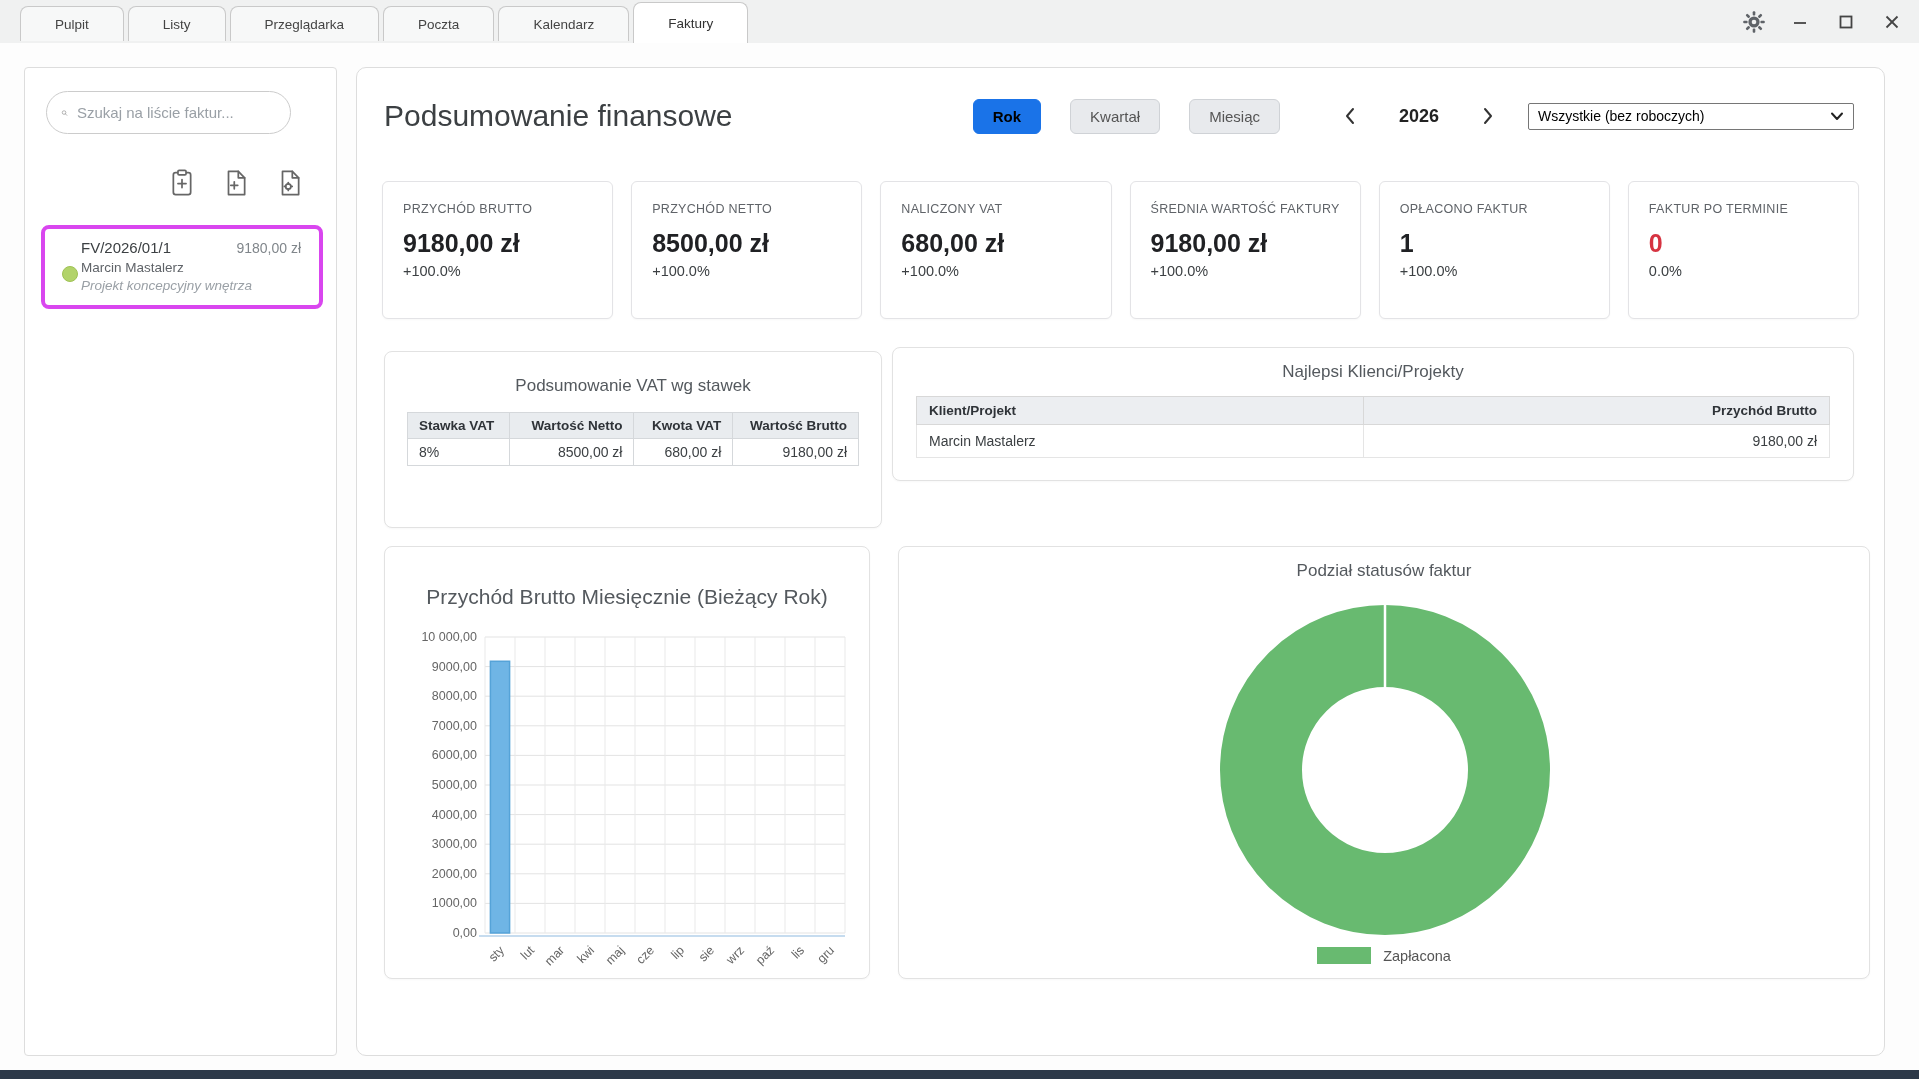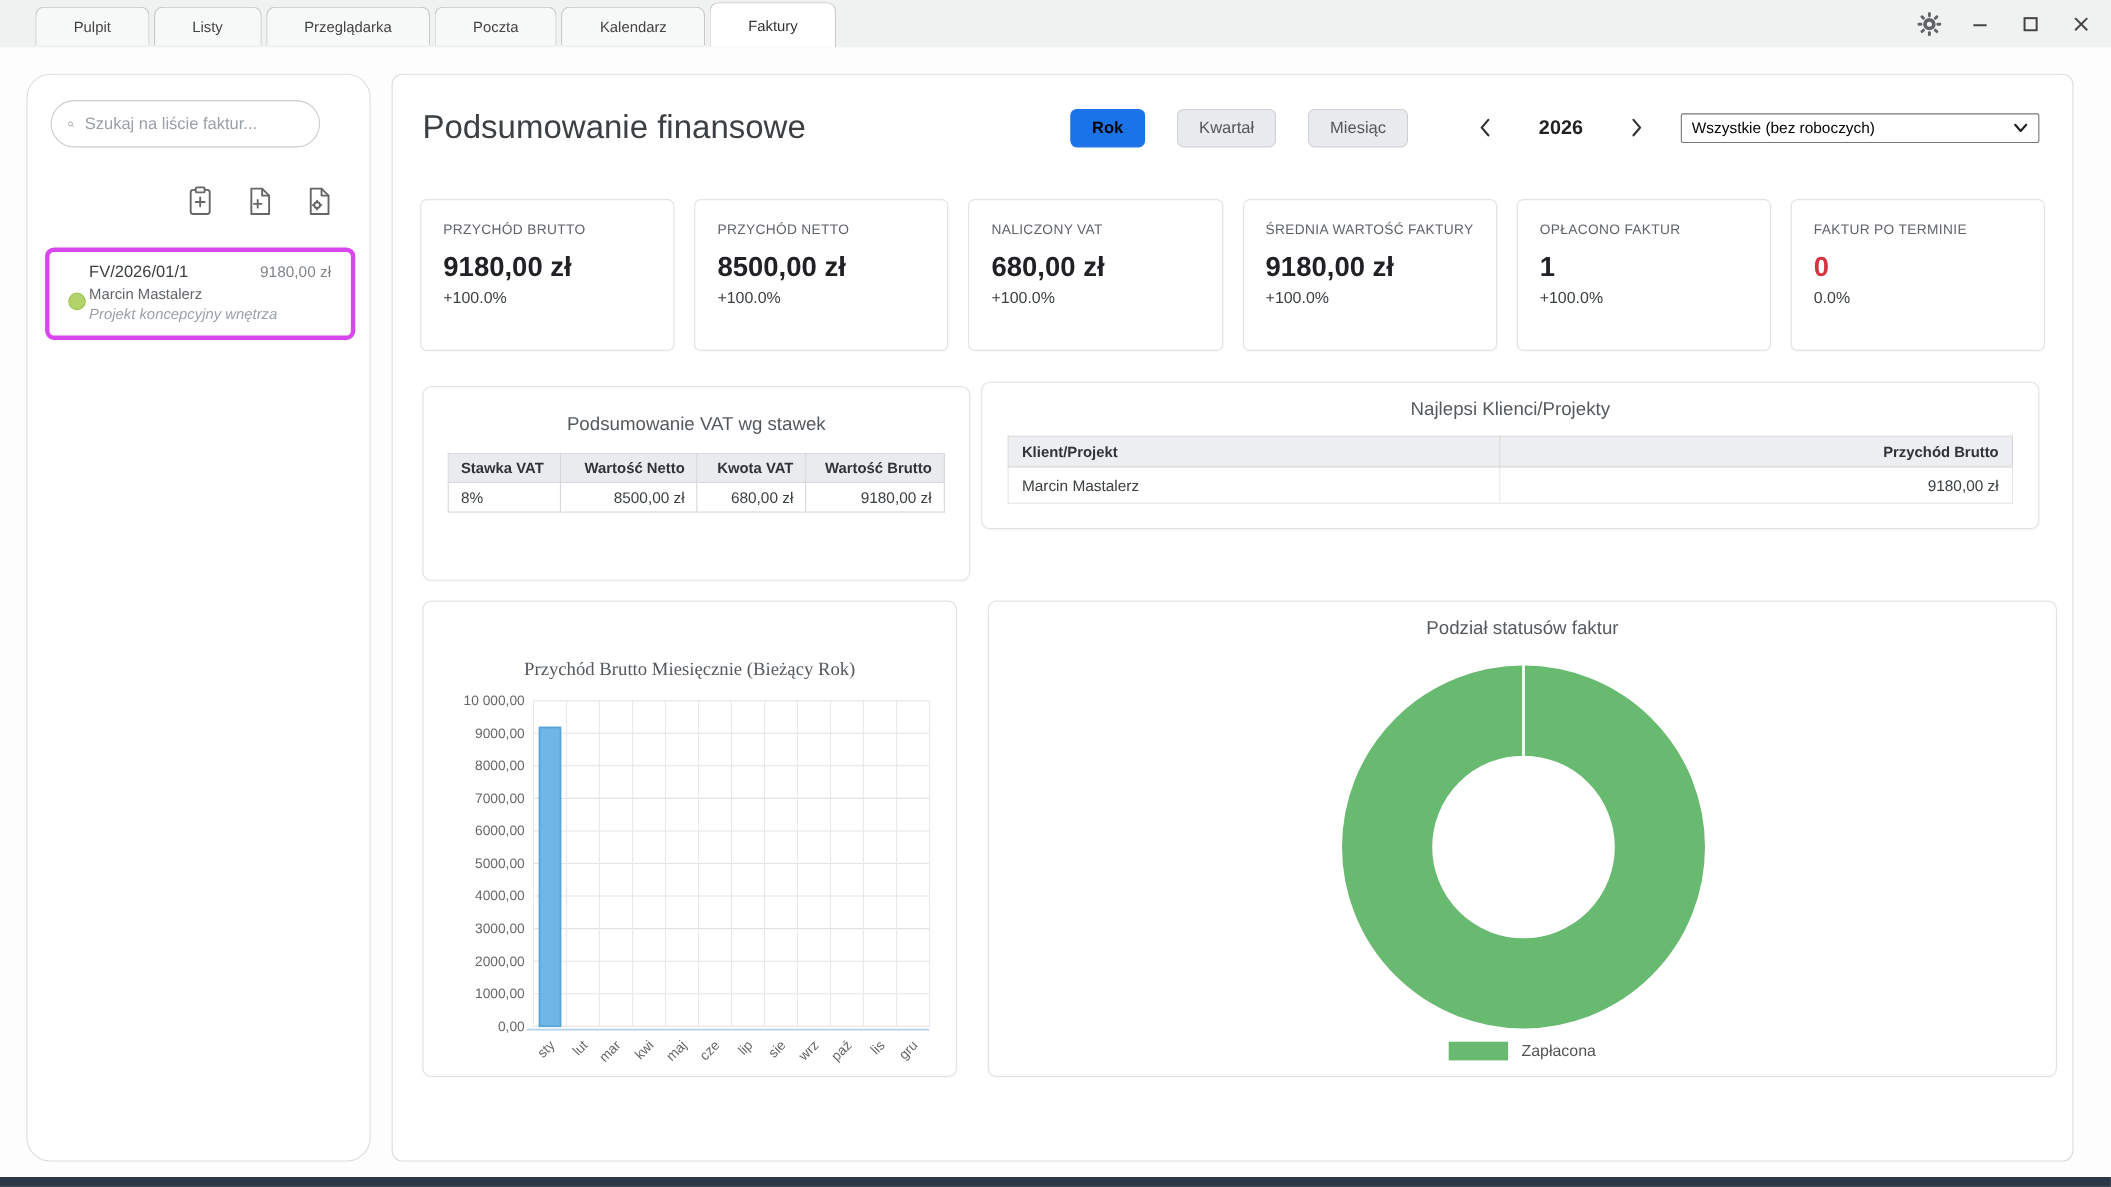--- a/index.html
+++ b/index.html
@@ -2,34 +2,34 @@
 <html><head>
 <meta charset="utf-8">
 <style>
   * { margin:0; padding:0; box-sizing:border-box; }
   html,body { width:1919px; height:1079px; background:#fff; overflow:hidden;
     font-family:"Liberation Sans", sans-serif; }
   .screen { position:relative; width:1919px; height:1079px; background:#fdfdfd; }
 
   
   .tabbar { position:relative; height:43px; background:#f0f1f1; display:flex; }
-  .tabs { display:flex; padding-left:32px; }
+  .tabs { display:flex; padding-left:20px; }
   .tab { height:35px; margin-top:6px; margin-right:4px; padding:0 34px;
     background:#f7f8f8; border:1px solid #c9c9c9; border-bottom:none;
     border-radius:8px 8px 0 0; display:flex; align-items:center; justify-content:center;
     font-size:13.5px; color:#444; cursor:default; }
   .tab.active { height:41px; margin-top:2px; background:#fff; color:#333; }
   .win-controls { position:absolute; right:14px; top:0; height:43px;
     display:flex; align-items:center; gap:20px; }
   .win-btn { width:26px; height:26px; display:flex; align-items:center;
     justify-content:center; }
 
   
   .sidebar { position:absolute; left:24px; top:67px; width:313px; height:989px;
-    background:#fff; border:1px solid #ddd; border-radius:22px; }
+    background:#fff; border:1px solid #ddd; border-radius:4px; }
   .search-box { position:absolute; left:21px; top:23px; width:245px; height:43px;
     border:1px solid #ccc; border-radius:22px; background:#fff;
     display:flex; align-items:center; padding:0 14px; gap:9px; }
   .search-box input { border:none; outline:none; flex:1; font-size:15px; color:#444;
     font-family:"Liberation Sans", sans-serif; background:transparent; }
   .search-box input::placeholder { color:#9aa0a6; }
   .side-actions { position:absolute; left:141px; top:98px; display:flex; gap:22px; }
   .icon-btn { width:32px; height:34px; display:flex; align-items:center;
     justify-content:center; cursor:pointer; }
   .invoice-card { position:absolute; left:16px; top:157px; width:282px; height:84px;
@@ -92,21 +92,21 @@
   .clients-table { margin:14px auto 0; border-collapse:collapse; width:914px; }
   .clients-table th { background:#eceef1; font-size:13.5px; color:#2f3338; padding:6px 12px;
     border:1px solid #d8d8d8; }
   .clients-table td { font-size:14px; color:#3c4043; padding:8px 12px;
     border:1px solid #e5e5e5; background:#fff; }
   .clients-table .col-l { text-align:left; width:49%; }
   .clients-table .col-r { text-align:right; }
 
   
   .chart-card { left:27px; top:478px; width:486px; height:433px; }
-  .chart-card .card-title { margin-top:52px; font-size:17px;font-family:Liberation Serif, serif; }
+  .chart-card .card-title { margin-top:38px; font-size:21px; }
   .chart-card svg { position:absolute; left:8px; top:78px; }
   .tick { font-family:"Liberation Sans", sans-serif; font-size:12.5px; fill:#666; }
 
   
   .donut-card { left:541px; top:478px; width:972px; height:433px; }
   .donut-card .card-title { margin-top:14px; }
   .donut-card svg { position:absolute; left:316px; top:53px; }
   .donut-legend { position:absolute; left:0; right:0; top:400px; display:flex;
     align-items:center; justify-content:center; gap:10px; }
   .legend-swatch { width:54px; height:17px; }

